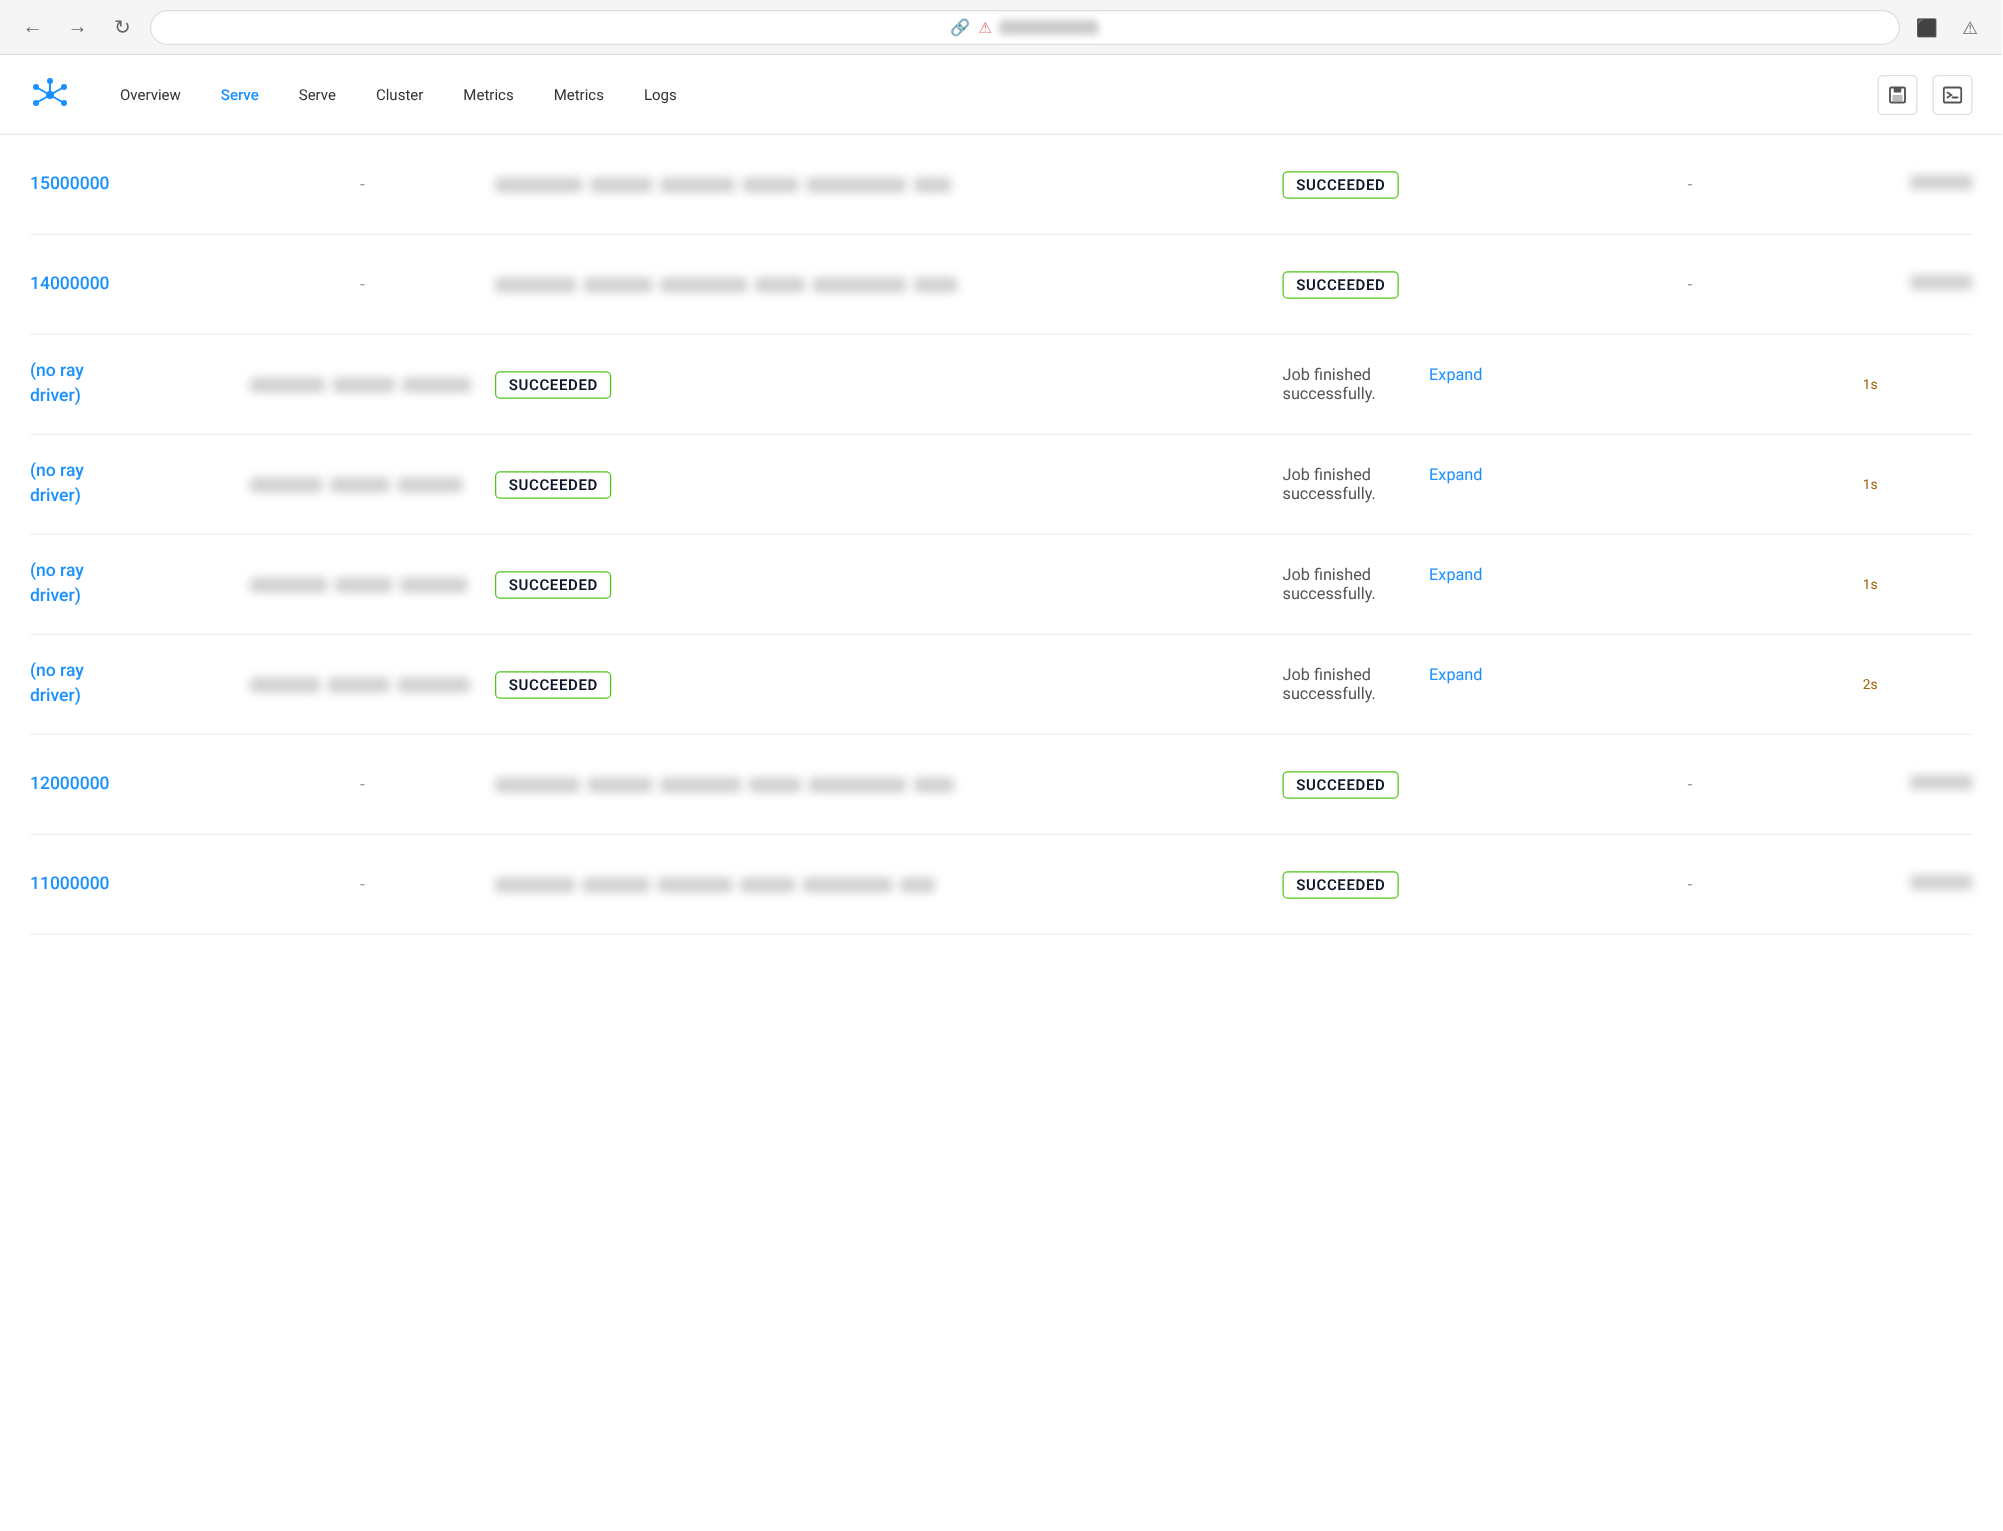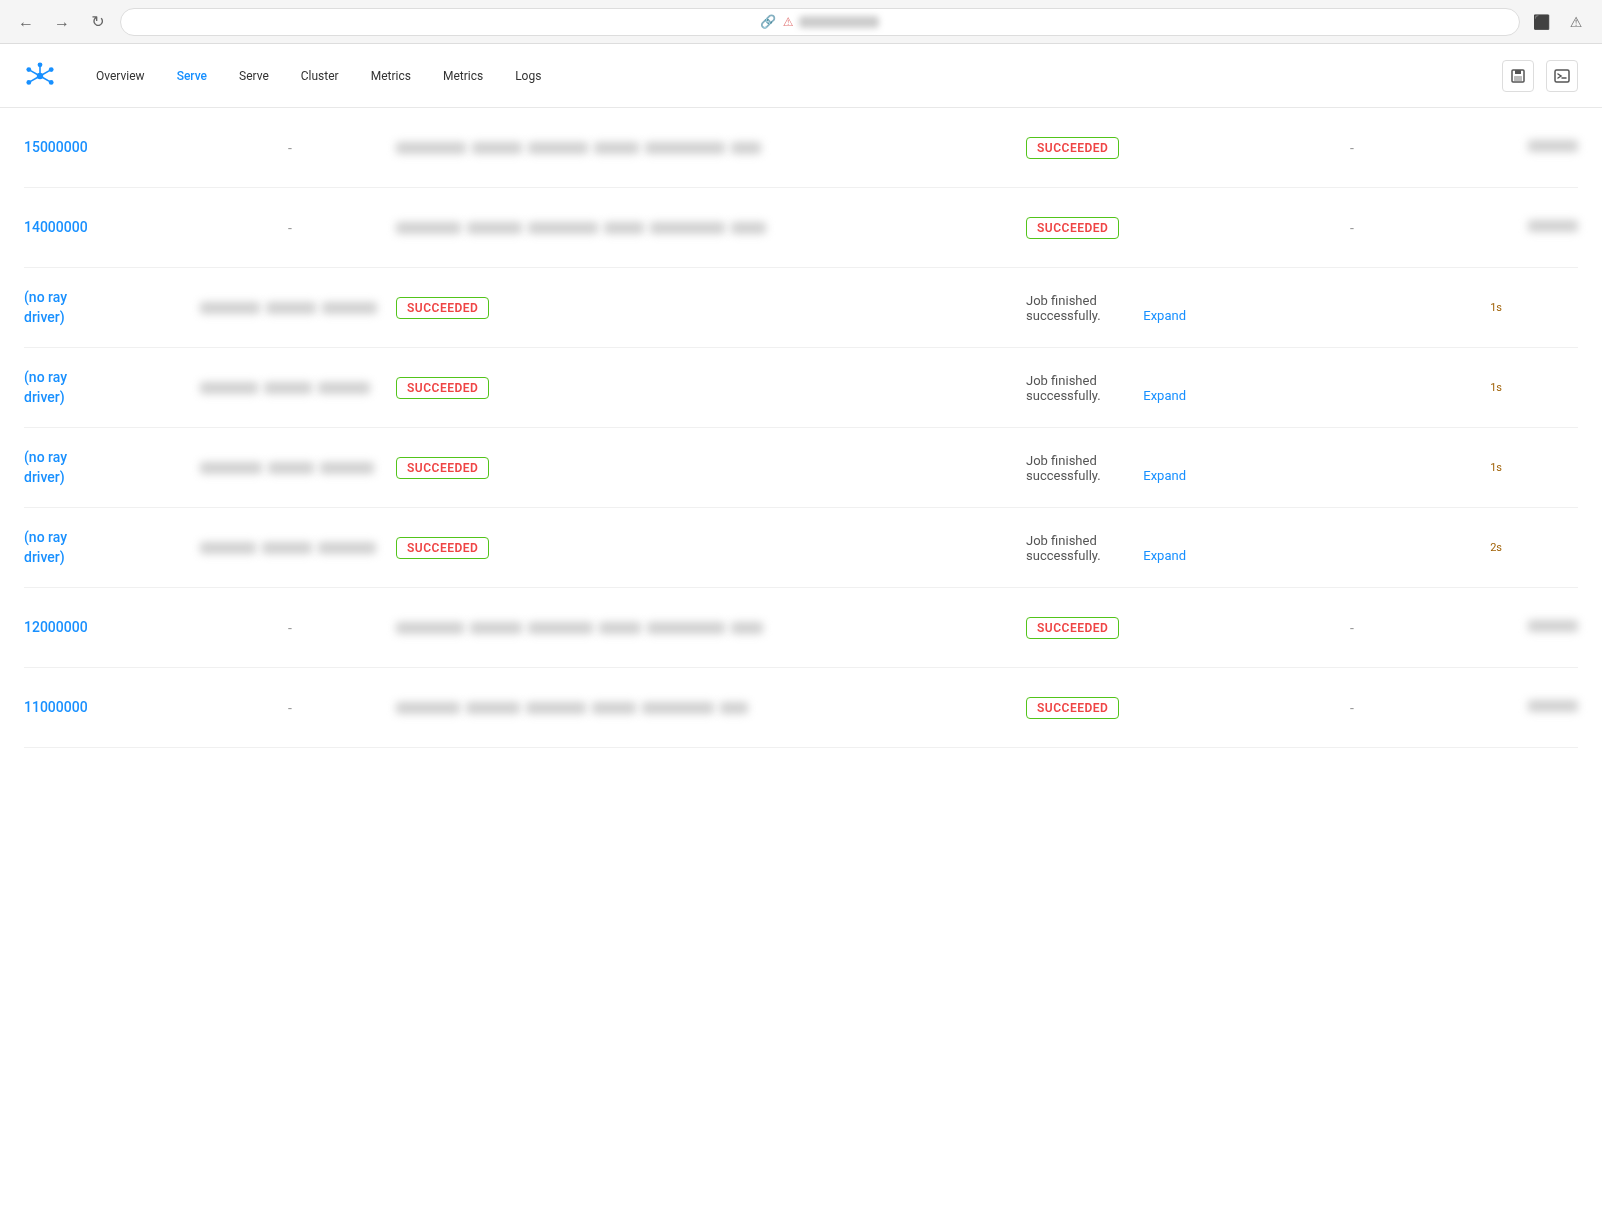--- a/index.html
+++ b/index.html
@@ -161,30 +161,30 @@
       overflow: hidden;
       text-overflow: ellipsis;
       white-space: nowrap;
     }
 
     .status-badge {
       display: inline-block;
       padding: 3px 10px;
       border: 1.5px solid #52c41a;
       border-radius: 4px;
-      color: #ef4444;
+      color: #0f172a;
       font-size: 12px;
       font-weight: 600;
       letter-spacing: 0.5px;
       white-space: nowrap;
     }
 
     .cell-message {
       display: flex;
-      align-items: flex-end;
+      align-items: flex-start;
       gap: 8px;
       font-size: 13px;
       color: #555;
     }
     .expand-link {
       color: #1890ff;
       cursor: pointer;
       font-size: 13px;
       white-space: nowrap;
     }

